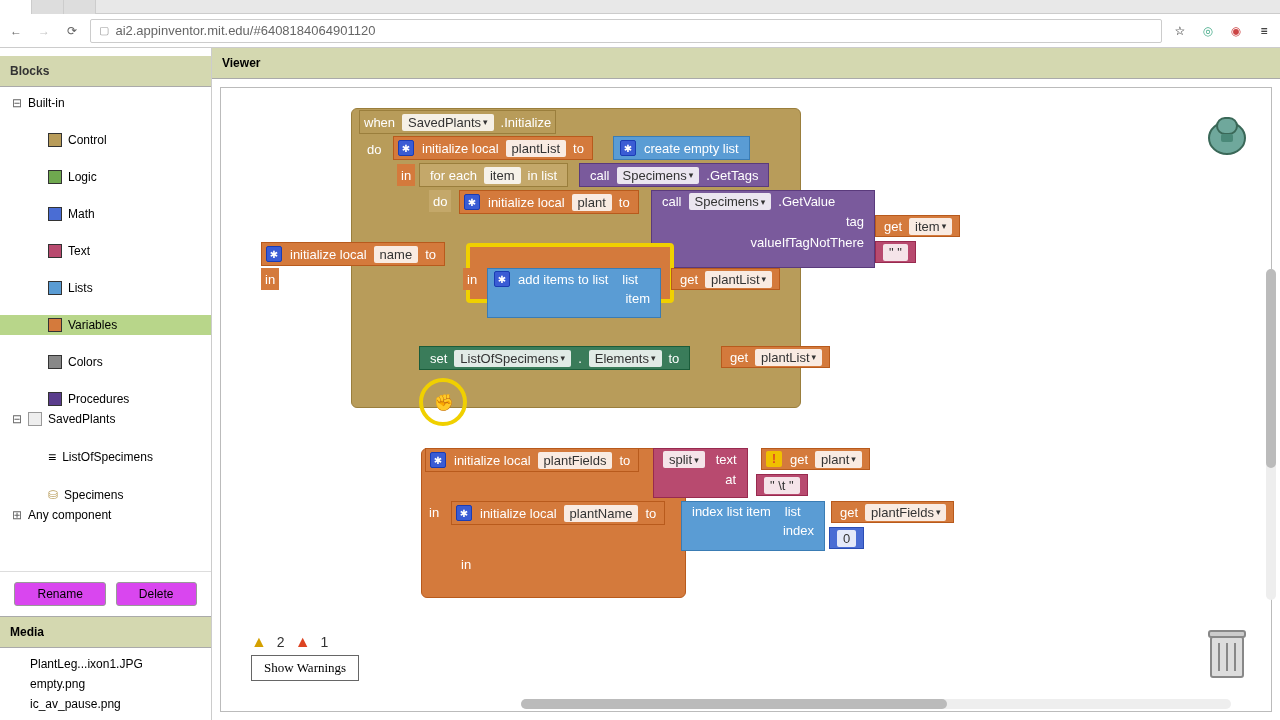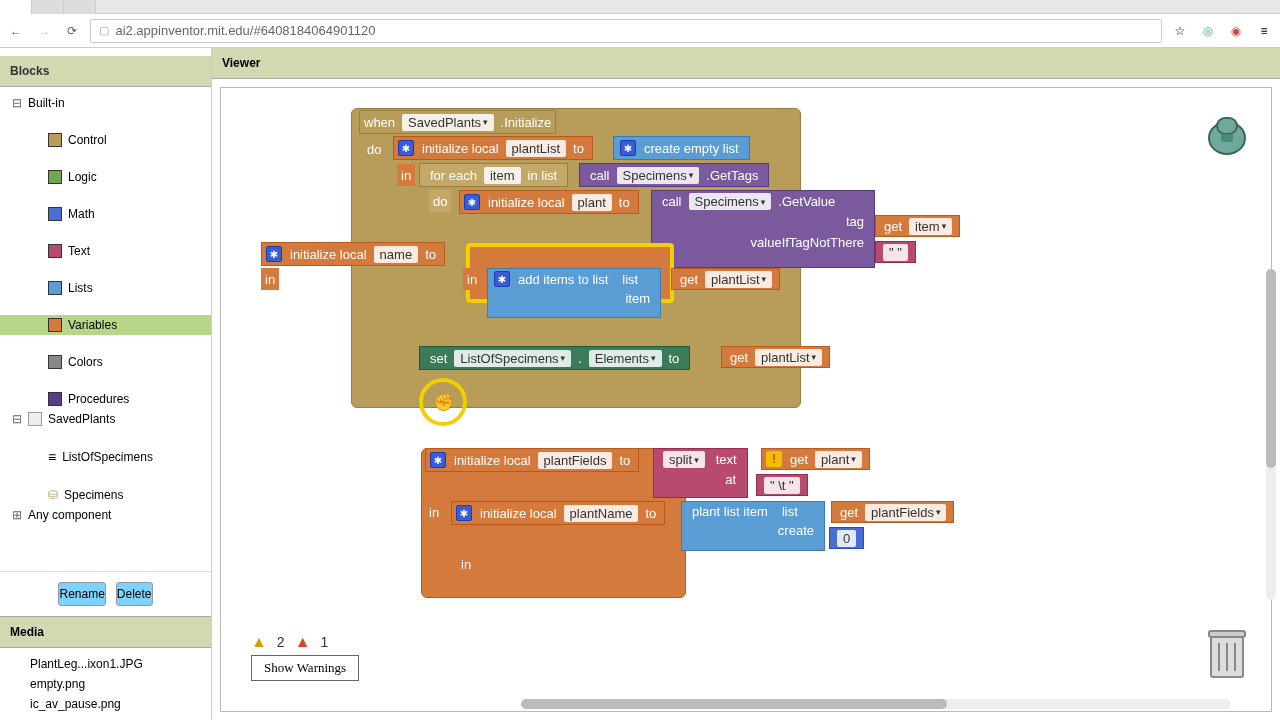--- a/index.html
+++ b/index.html
@@ -33,21 +33,21 @@
 .ic-text { background:#b84a6f; }
 .ic-lists { background:#5a9cd4; }
 .ic-colors { background:#888; }
 .ic-variables { background:#d47a3c; }
 .ic-procedures { background:#5a3c8c; }
 .comp-icon { width:14px; height:14px; display:inline-block; margin-right:6px; border:1px solid #999; background:#eee; }
 .list-icon::before { content:"≡"; font-size:14px; margin-right:6px; }
 .db-icon::before { content:"⛁"; font-size:12px; margin-right:6px; color:#b89c5a; }
 
 .bottom-btns { padding: 10px; display:flex; gap:10px; justify-content:center; border-top:1px solid #ddd; }
-.small-btn { padding:4px 0; border:1px solid #999; background:#7dd3fc; border-radius:3px; cursor:pointer; font-size:12px; }
+.small-btn { padding:4px 22px; border:1px solid #999; background:#d946ef; border-radius:3px; cursor:pointer; font-size:12px; }
 
 .media-header { background:#d4d8b0; padding:8px 10px; font-weight:bold; border-top:1px solid #aaa; border-bottom:1px solid #aaa; }
 .media-list { padding:6px 0; }
 .media-item { padding:3px 10px 3px 30px; }
 
 .viewer { flex:1; display:flex; flex-direction:column; background:#fff; }
 .viewer-header { background:#d4d8b0; padding:8px 10px; font-weight:bold; border-bottom:1px solid #aaa; }
 .canvas-wrap { flex:1; padding:8px; position:relative; }
 .canvas { width:100%; height:100%; border:1px solid #bbb; background:#fff; position:relative; overflow:hidden; }
 
@@ -318,24 +318,24 @@
             <span class="txt">in</span>
           </div>
         <div class="block block-var" style="left:230px; top:413px; height:24px; padding:2px 4px;">
           <span class="mutator"></span>
           <span class="txt">initialize local</span>
           <span class="inner-label">plantName</span>
           <span class="txt">to</span>
         </div>
         <div class="block block-list" style="left:460px; top:413px; height:50px; padding:2px 6px; flex-direction:column; align-items:flex-start;">
           <div style="display:flex;align-items:center;">
-              <span class="txt">plant list item</span>
+              <span class="txt">index list item</span>
           <span class="txt" style="margin-left:6px">list</span>
             </div>
-          <div style="text-align:right; width:130px; margin-top:4px;"><span class="txt">create</span></div>
+          <div style="text-align:right; width:130px; margin-top:4px;"><span class="txt">index</span></div>
         </div>
         <div class="block block-var" style="left:610px; top:413px; height:22px; padding:1px 4px;">
           <span class="txt">get</span>
           <span class="inner-label dd">plantFields</span>
         </div>
         <div class="block block-math" style="left:608px; top:439px; height:22px; padding:1px 4px;">
           <span class="inner-label">0</span>
         </div>
         <div class="block block-var" style="left:236px; top:465px; height:22px; border:none;">
             <span class="txt">in</span>

